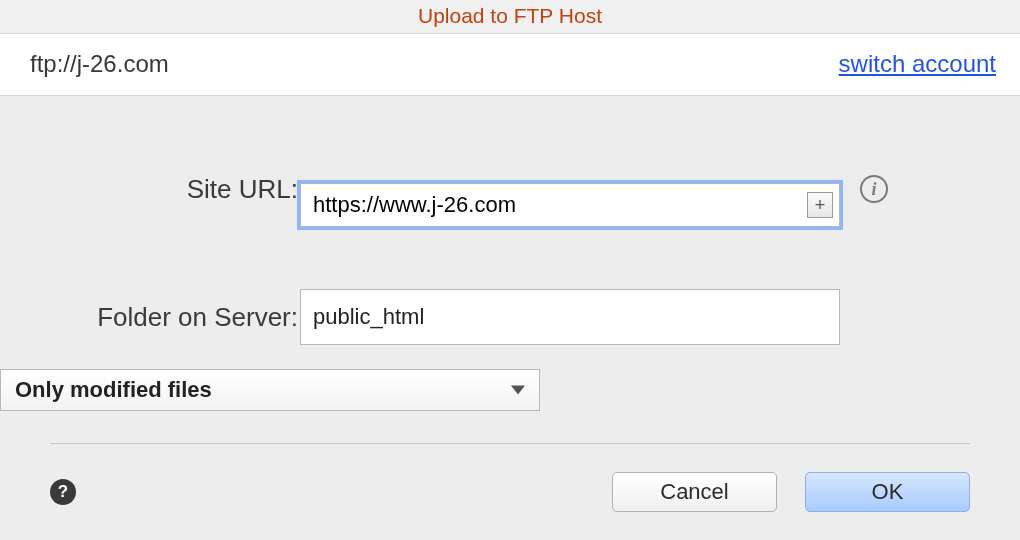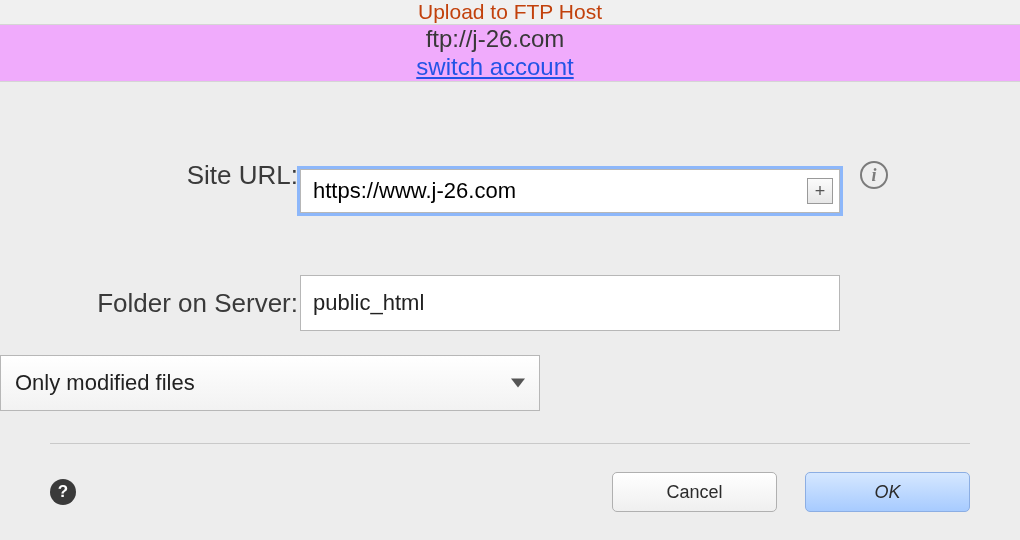--- a/index.html
+++ b/index.html
@@ -1,42 +1,42 @@
 <!DOCTYPE html>
 <html><head>
 <meta charset="utf-8">
 <style>
   * { box-sizing: border-box; margin:0; padding:0; }
   html,body{ width:1020px; height:540px; font-family:"Helvetica Neue",Helvetica,Arial,sans-serif; background:#ededed; color:#2b2b2b; }
   .window{ width:1020px; height:540px; display:flex; flex-direction:column; background:#ededed; }
   .titlebar{ height:38px; display:flex; align-items:center; justify-content:center; font-size:21px; color:#c2410c; background:#f0f0f0; border-bottom:1px solid #d5d5d5; }
-  .headerbar{ height:70px; display:flex; align-items:center; justify-content:space-between; padding:0 60px 0 30px; background:#f0abfc; border-bottom:1px solid #d5d5d5;flex-direction:column; }
+  .headerbar{ height:70px; display:flex; align-items:center; justify-content:space-between; padding:0 24px 0 30px; background:#ffffff; border-bottom:1px solid #d5d5d5; }
   .headerbar .host{ font-size:24px; color:#383838; }
   .headerbar a.switch{ font-size:24px; color:#2353e6; text-decoration:underline; }
   .body{ flex:1; padding:55px 50px 0 0; display:flex; flex-direction:column; }
   .row{ display:flex; align-items:center; margin-bottom:32px; }
   .row.tight{ margin-bottom:24px; }
   .label{ width:300px; text-align:right; padding-right:2px; font-size:26px; color:#3a3a3a; }
   .control{ display:flex; align-items:center; }
   .textinput{ height:56px; font-size:22px; padding:0 12px; border:1px solid #b7b7b7; background:#fff; color:#222; outline:none; }
   .siteurl-wrap{ position:relative; width:540px; height:44px; border:1px solid #b7b7b7; background:#fff; box-shadow:0 0 0 3px rgba(100,160,255,0.7);margin-top:32px; }
   .siteurl-wrap input{ border:none; width:500px; height:42px; font-size:22px; padding:0 12px; background:transparent; outline:none; }
   .plusbtn{ position:absolute; right:6px; top:50%; transform:translateY(-50%); width:26px; height:26px; border:1px solid #9a9a9a; background:linear-gradient(#fbfbfb,#e7e7e7); display:flex; align-items:center; justify-content:center; font-size:18px; color:#555; cursor:pointer; }
   .infoicon{ margin-left:20px; width:28px; height:28px; border:2px solid #7b7b7b; border-radius:50%; display:flex; align-items:center; justify-content:center; color:#7b7b7b; font-family:"Times New Roman",serif; font-style:italic; font-weight:bold; font-size:18px; cursor:pointer; }
   .folderinput{ width:540px; }
-  .selectwrap{ position:relative; width:540px; height:56px; border:1px solid #b7b7b7; background:linear-gradient(#ffffff,#f2f2f2); display:flex; align-items:center; padding:0 14px; cursor:pointer; }
+  .selectwrap{ position:relative; width:540px; height:42px; border:1px solid #b7b7b7; background:linear-gradient(#ffffff,#f2f2f2); display:flex; align-items:center; padding:0 14px; cursor:pointer;font-weight:bold; }
   .selectwrap .seltext{ font-size:22px; color:#222; }
   .selectwrap .caret{ position:absolute; right:14px; top:50%; transform:translateY(-50%); width:0; height:0; border-left:7px solid transparent; border-right:7px solid transparent; border-top:9px solid #555; }
   .footer{ margin-top:auto; padding:0 50px 28px 50px; }
   .footer .divider{ height:1px; background:#c9c9c9; margin-bottom:28px; }
   .footer .btns{ display:flex; align-items:center; }
   .helpicon{ width:26px; height:26px; border-radius:50%; background:#3a3a3a; color:#fff; display:flex; align-items:center; justify-content:center; font-weight:bold; font-size:17px; cursor:pointer; }
   .spacer{ flex:1; }
-  .btn{ height:40px; min-width:165px; font-size:18px; border:1px solid #b0b0b0; border-radius:5px; background:linear-gradient(#ffffff,#efefef); color:#2b2b2b; cursor:pointer; margin-left:28px; }
-  .btn.primary{ background:linear-gradient(#d5e7ff,#a7cbff); border-color:#8caee3;font-style:italic; }
+  .btn{ height:40px; min-width:165px; font-size:22px; border:1px solid #b0b0b0; border-radius:5px; background:linear-gradient(#ffffff,#efefef); color:#2b2b2b; cursor:pointer; margin-left:28px; }
+  .btn.primary{ background:linear-gradient(#d5e7ff,#a7cbff); border-color:#8caee3; }
 </style>
 </head>
 <body>
 
 <div class="window">
 
   <div class="titlebar">
     <span>Upload to FTP Host</span>
   </div>
 

